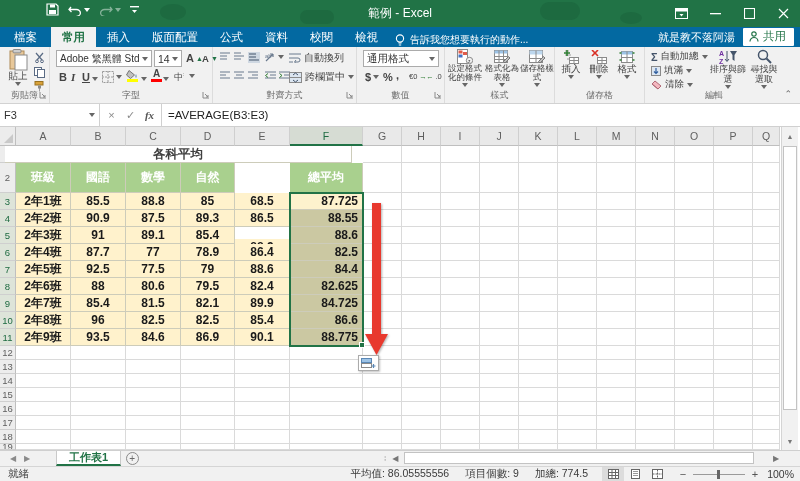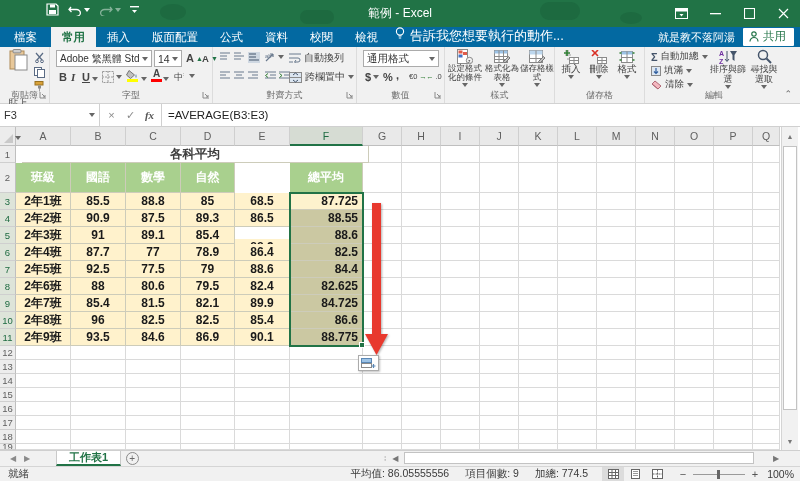--- a/index.html
+++ b/index.html
@@ -17,21 +17,21 @@
   .caret{width:0;height:0;border-left:3px solid transparent;border-right:3px solid transparent;border-top:4px solid #fff;margin-left:2px;}
   .win-title{position:absolute;left:0;right:0;top:0;height:27px;display:flex;align-items:center;justify-content:center;font-size:12px;z-index:1;}
   .winctl{position:absolute;right:0;top:0;height:27px;display:flex;z-index:2;}
   .winbtn{width:34px;height:27px;display:flex;align-items:center;justify-content:center;cursor:pointer;color:#fff;}
 
   
   .tabbar{position:absolute;left:0;top:27px;width:800px;height:20px;background:#0369a1;display:flex;align-items:stretch;z-index:4;}
   .rtab{padding:0 11px;display:flex;align-items:center;color:#fff;font-size:11.5px;cursor:pointer;}
   .rtab.file{padding:0 14px;}
   .rtab.active{background:#f1f1f1;color:#217346;font-weight:bold;}
-  .tellme{display:flex;align-items:flex-start;gap:5px;color:#fff;font-size:13px;margin-left:6px;cursor:pointer;}
+  .tellme{display:flex;align-items:flex-end;gap:5px;color:#fff;font-size:10px;margin-left:6px;cursor:pointer;}
   .tab-right{margin-left:auto;display:flex;align-items:center;gap:8px;padding-right:6px;}
   .username{color:#fff;font-size:11px;}
   .sharebtn{display:flex;align-items:center;gap:4px;background:#fff;color:#217346;padding:1px 8px 2px 6px;font-size:11.5px;border-radius:1px;cursor:pointer;}
 
   
   .ribbon{position:absolute;left:0;top:47px;width:800px;height:57px;background:#f1f1f1;border-bottom:1px solid #d2d2d2;z-index:3;}
   .rgroup{position:absolute;top:0;height:56px;border-right:1px solid #dcdcdc;}
   .glabel{position:absolute;bottom:1px;left:0;right:0;text-align:center;font-size:9px;color:#6a6a6a;}
   .launcher{position:absolute;bottom:2px;right:2px;cursor:pointer;}
   .bigbtn{position:absolute;display:flex;flex-direction:column;align-items:center;cursor:pointer;color:#444;font-size:9.5px;line-height:10px;text-align:center;}
@@ -188,21 +188,21 @@
             <path d="M1 10.5 a4 4 0 0 1 8 0" fill="none" stroke="#217346" stroke-width="1.2"></path>
           </svg>
         <span>共用</span>
       </span>
     </div>
   </div>
 
   <div class="ribbon">
 
     <div class="rgroup" style="left:0;width:50px;">
-      <div class="bigbtn" style="left:3px;top:2px;width:30px;gap:27px;">
+      <div class="bigbtn" style="left:3px;top:2px;width:30px;">
         <svg width="19" height="22" viewBox="0 0 19 22">
             <rect x="1" y="2" width="14" height="18" fill="#e8c89a" stroke="#ad8a56"></rect>
             <rect x="4" y="0.5" width="8" height="3.4" rx="1" fill="#cdcdcd" stroke="#8a8a8a"></rect>
             <rect x="6" y="6" width="12" height="15" fill="#fff" stroke="#8a8a8a"></rect>
           </svg>
         <span>貼上</span>
         <span class="dcaret" style="margin-top:1px;"></span>
       </div>
       <div class="mini" style="left:34px;top:5px;">
         <svg width="11" height="11" viewBox="0 0 11 11">
@@ -846,21 +846,21 @@
       <div class="gc cell" style="left: 402px; top: 317px; width: 39px; height: 6px;"></div>
       <div class="gc cell" style="left: 441px; top: 317px; width: 39px; height: 6px;"></div>
       <div class="gc cell" style="left: 480px; top: 317px; width: 39px; height: 6px;"></div>
       <div class="gc cell" style="left: 519px; top: 317px; width: 39px; height: 6px;"></div>
       <div class="gc cell" style="left: 558px; top: 317px; width: 39px; height: 6px;"></div>
       <div class="gc cell" style="left: 597px; top: 317px; width: 39px; height: 6px;"></div>
       <div class="gc cell" style="left: 636px; top: 317px; width: 39px; height: 6px;"></div>
       <div class="gc cell" style="left: 675px; top: 317px; width: 39px; height: 6px;"></div>
       <div class="gc cell" style="left: 714px; top: 317px; width: 39px; height: 6px;"></div>
       <div class="gc cell" style="left: 753px; top: 317px; width: 27px; height: 6px;"></div>
-      <div class="gc cell tbl titlecell" style="left: 22px; top: 19px; width: 347px; height: 17px;">各科平均</div>
+      <div class="gc cell tbl titlecell" style="left: 5px; top: 19px; width: 347px; height: 17px;">各科平均</div>
       <div class="selrange" style="left: 289px; top: 65px; width: 75px; height: 155px;"></div>
       <div class="fillhandle" style="left: 359px; top: 215px;"></div>
       <div style="position: absolute; left: 363px; top: 74px; width: 27px; height: 155px; filter: drop-shadow(rgba(0, 0, 0, 0.3) 1px 1px 1px);"><svg width="27" height="155" viewBox="0 0 27 155">
           <rect x="9" y="2" width="9" height="133" fill="#E8392E"></rect>
           <polygon points="2,133 25,133 13.5,154" fill="#E8392E"></polygon>
         </svg></div>
       <div class="autofillbtn" style="left: 358px; top: 228px;">
         <svg width="15" height="11" viewBox="0 0 15 11">
           <rect x="0.5" y="0.5" width="10" height="4" fill="#9dc3e6" stroke="#5a87b5"></rect>
           <rect x="0.5" y="5.5" width="10" height="4" fill="#fff" stroke="#8a8a8a"></rect>

